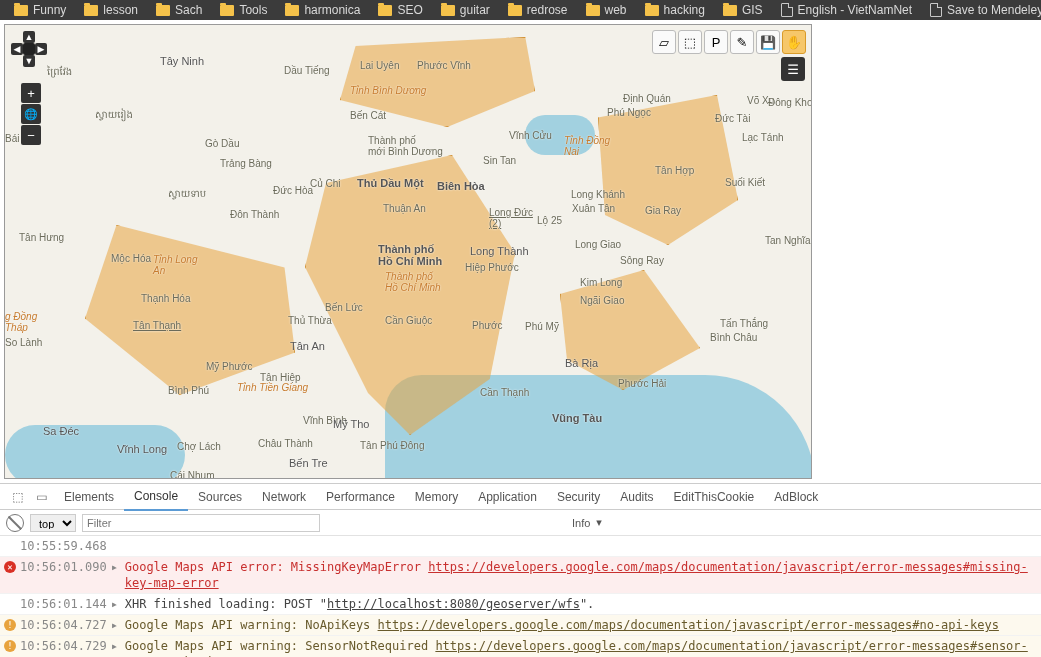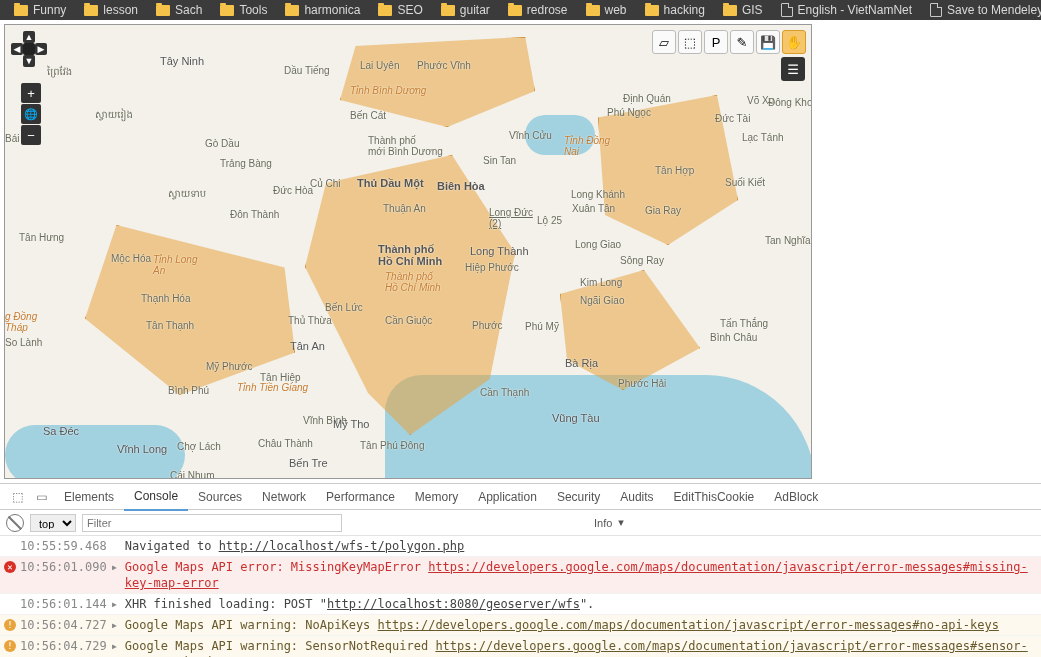--- a/index.html
+++ b/index.html
@@ -153,21 +153,21 @@
     <span class="label" style="left:567px;top:178px;">Xuân Tân</span>
     <span class="label" style="left:532px;top:190px;">Lộ 25</span>
     <span class="label" style="left:570px;top:214px;">Long Giao</span>
     <span class="label" style="left:760px;top:210px;">Tan Nghĩa</span>
     <span class="label" style="left:615px;top:230px;">Sông Ray</span>
     <span class="label" style="left:575px;top:252px;">Kim Long</span>
     <span class="label" style="left:575px;top:270px;">Ngãi Giao</span>
     <span class="label" style="left:715px;top:293px;">Tấn Thắng</span>
     <span class="label" style="left:705px;top:307px;">Bình Châu</span>
     <span class="label" style="left:613px;top:353px;">Phước Hải</span>
-    <span class="label city" style="left:547px;top:387px;font-weight:normal;">Vũng Tàu</span>
+    <span class="label city" style="left:547px;top:387px;font-weight:bold;">Vũng Tàu</span>
     <span class="label city" style="left:560px;top:332px;">Bà Rịa</span>
     <span class="label" style="left:520px;top:296px;">Phú Mỹ</span>
     <span class="label" style="left:475px;top:362px;">Cần Thạnh</span>
     <span class="label" style="left:460px;top:237px;">Hiệp Phước</span>
     <span class="label city" style="left:465px;top:220px;">Long Thành</span>
     <span class="label" style="left:484px;top:182px;white-space:pre;text-decoration:underline;">Long Đức
 (2)</span>
     <span class="label city" style="left:373px;top:218px;font-weight:bold;white-space:pre;">Thành phố
 Hồ Chí Minh</span>
     <span class="label orange" style="left:380px;top:246px;white-space:pre;">Thành phố
@@ -187,21 +187,21 @@
     <span class="label city" style="left:38px;top:400px;">Sa Đéc</span>
     <span class="label" style="left:165px;top:445px;">Cái Nhum</span>
     <span class="label city" style="left:274px;top:432px;margin-left:10px;">Bến Tre</span>
     <span class="label" style="left:253px;top:413px;">Châu Thành</span>
     <span class="label" style="left:268px;top:160px;">Đức Hòa</span>
     <span class="label" style="left:225px;top:184px;">Đôn Thành</span>
     <span class="label" style="left:215px;top:133px;">Trảng Bàng</span>
     <span class="label orange" style="left:148px;top:229px;white-space:pre;">Tỉnh Long
 An</span>
     <span class="label" style="left:136px;top:268px;">Thạnh Hóa</span>
-    <span class="label" style="left:141px;top:295px;">Tân Thạnh</span>
+    <span class="label" style="left:128px;top:295px;text-decoration:underline;">Tân Thạnh</span>
     <span class="label" style="left:106px;top:228px;">Mộc Hóa</span>
     <span class="label" style="left:14px;top:207px;">Tân Hưng</span>
     <span class="label orange" style="left:0px;top:286px;white-space:pre;">g Đồng
 Tháp</span>
     <span class="label" style="left:0px;top:312px;">So Lành</span>
     <span class="label" style="left:0px;top:108px;">Bái Xu</span>
     <span class="label" style="left:467px;top:295px;">Phước</span>
     <span class="label city" style="left:328px;top:393px;">Mỹ Tho</span>
     <span class="label" style="left:90px;top:83px;">ស្វាយរៀង</span>
     <span class="label" style="left:42px;top:40px;">ព្រៃវែង</span>
@@ -243,31 +243,30 @@
       <div class="dt-tab">Memory</div>
       <div class="dt-tab">Application</div>
       <div class="dt-tab">Security</div>
       <div class="dt-tab">Audits</div>
       <div class="dt-tab">EditThisCookie</div>
       <div class="dt-tab">AdBlock</div>
     </div>
   <div class="dt-filter">
     <div class="ban"></div>
     <select><option>top</option></select>
-    <input style="width: 260px;" placeholder="Filter">
+    <input style="width: 238px;" placeholder="Filter">
     <div class="sep-divider"></div>
     <span>Info</span>
     <span>▾</span>
   </div>
   <div class="console">
       <div class="log-row info">
         <span class="log-icon " style="visibility: hidden;"></span>
         <span class="log-time">10:55:59.468</span>
         <span class="log-arrow"></span>
-        <span class="log-msg">Navigated to <a href="#">http://localhost/wfs-t/polygon.php</a></span>
       </div>
       <div class="log-row error">
         <span class="log-icon err">✕</span>
         <span class="log-time">10:56:01.090</span>
         <span class="log-arrow">▸</span>
         <span class="log-msg">Google Maps API error: MissingKeyMapError <a href="#">https://developers.google.com/maps/documentation/javascript/error-messages#missing-key-map-error</a></span>
       </div>
       <div class="log-row info">
         <span class="log-icon " style="visibility: hidden;"></span>
         <span class="log-time">10:56:01.144</span>

